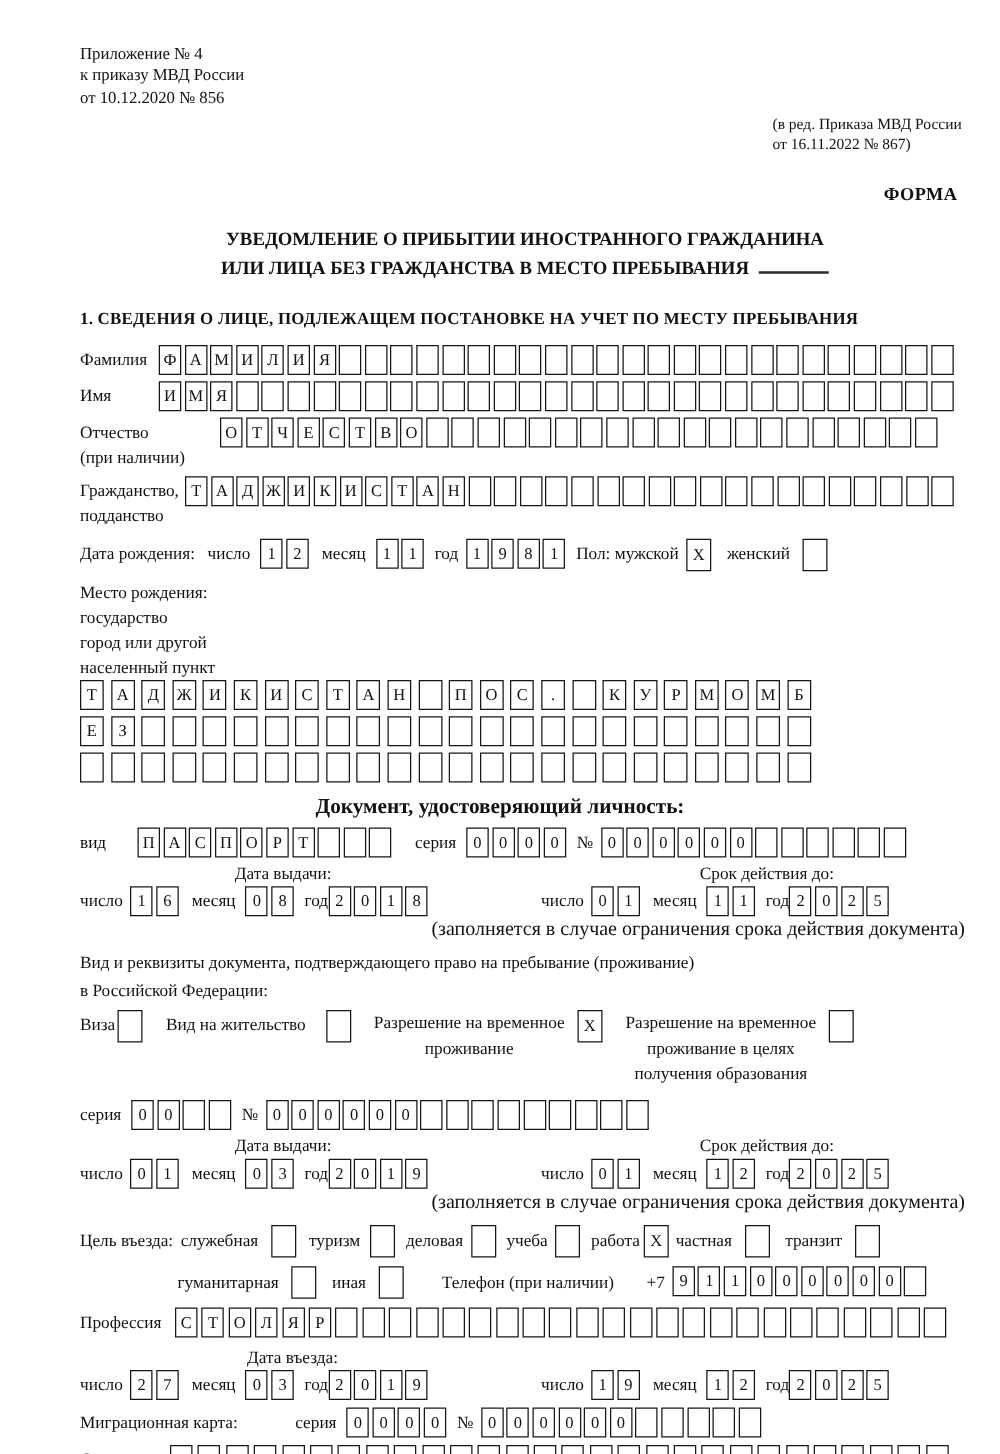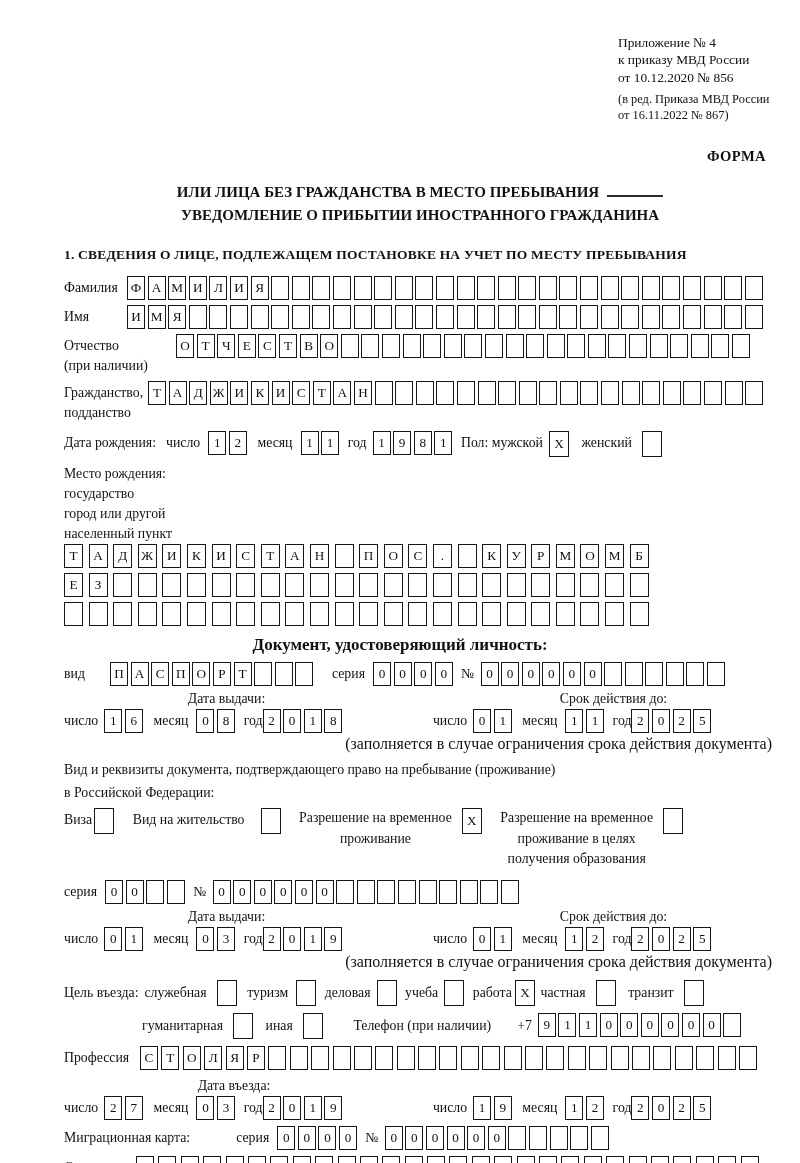--- a/index.html
+++ b/index.html
@@ -3,21 +3,21 @@
 <meta charset="utf-8">
 <style>
   html,body{margin:0;padding:0;background:#ffffff;}
   .page{
     width:800px;min-height:1163px;box-sizing:border-box;
     padding:34px 24px 20px 64px;
     font-family:"Liberation Serif", serif;
     color:#111;font-size:13.8px;background:#ffffff;position:relative;
   }
   
-  .apx{margin-left:554px;font-size:13.4px;line-height:1.3;}
+  .apx{font-size:13.4px;line-height:1.3;}
   .apx-sub{margin-left:554px;font-size:12.4px;line-height:1.3;margin-top:5px;}
   .forma{font-weight:700;text-align:right;padding-right:10px;margin-top:24px;font-size:14.6px;letter-spacing:.4px;}
   .title{margin-top:16px;text-align:center;font-weight:700;font-size:15px;line-height:1.55;}
   .uline{display:inline-block;width:56px;border-bottom:2px solid #2b2b2b;height:13px;margin-left:8px;}
   .sec{margin-top:20px;margin-bottom:13px;font-weight:700;font-size:13.5px;letter-spacing:.2px;}
   
   .frow{display:flex;align-items:flex-start;margin-bottom:5px;}
   .lb{flex:none;padding-top:4px;}
   .lbcol{flex:none;line-height:20px;padding-top:2px;}
   .cells{display:flex;flex-wrap:nowrap;}
@@ -58,22 +58,22 @@
     <div>к приказу МВД России</div>
     <div>от 10.12.2020 № 856</div>
   </div>
   <div class="apx-sub">
     <div>(в ред. Приказа МВД России</div>
     <div>от 16.11.2022 № 867)</div>
   </div>
   <div class="forma">ФОРМА</div>
 
   <div class="title">
+    <div>УВЕДОМЛЕНИЕ О ПРИБЫТИИ ИНОСТРАННОГО ГРАЖДАНИНА</div>
     <div><span>ИЛИ ЛИЦА БЕЗ ГРАЖДАНСТВА В МЕСТО ПРЕБЫВАНИЯ</span><span class="uline"></span></div>
-    <div>УВЕДОМЛЕНИЕ О ПРИБЫТИИ ИНОСТРАННОГО ГРАЖДАНИНА</div>
   </div>
 
   <div class="sec">1. СВЕДЕНИЯ О ЛИЦЕ, ПОДЛЕЖАЩЕМ ПОСТАНОВКЕ НА УЧЕТ ПО МЕСТУ ПРЕБЫВАНИЯ</div>
 
   <div class="frow">
     <div class="lb w63">Фамилия</div>
     <div class="cells">
         <span class="cell">Ф</span>
         <span class="cell">А</span>
         <span class="cell">М</span>

